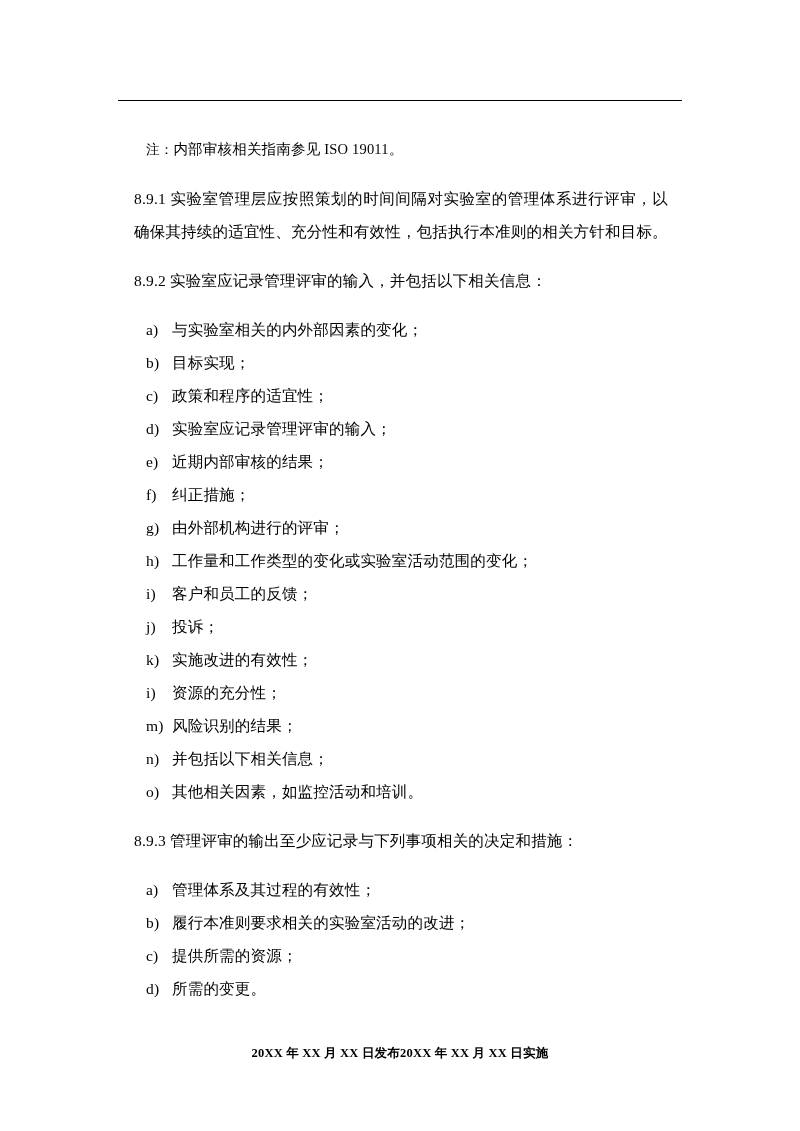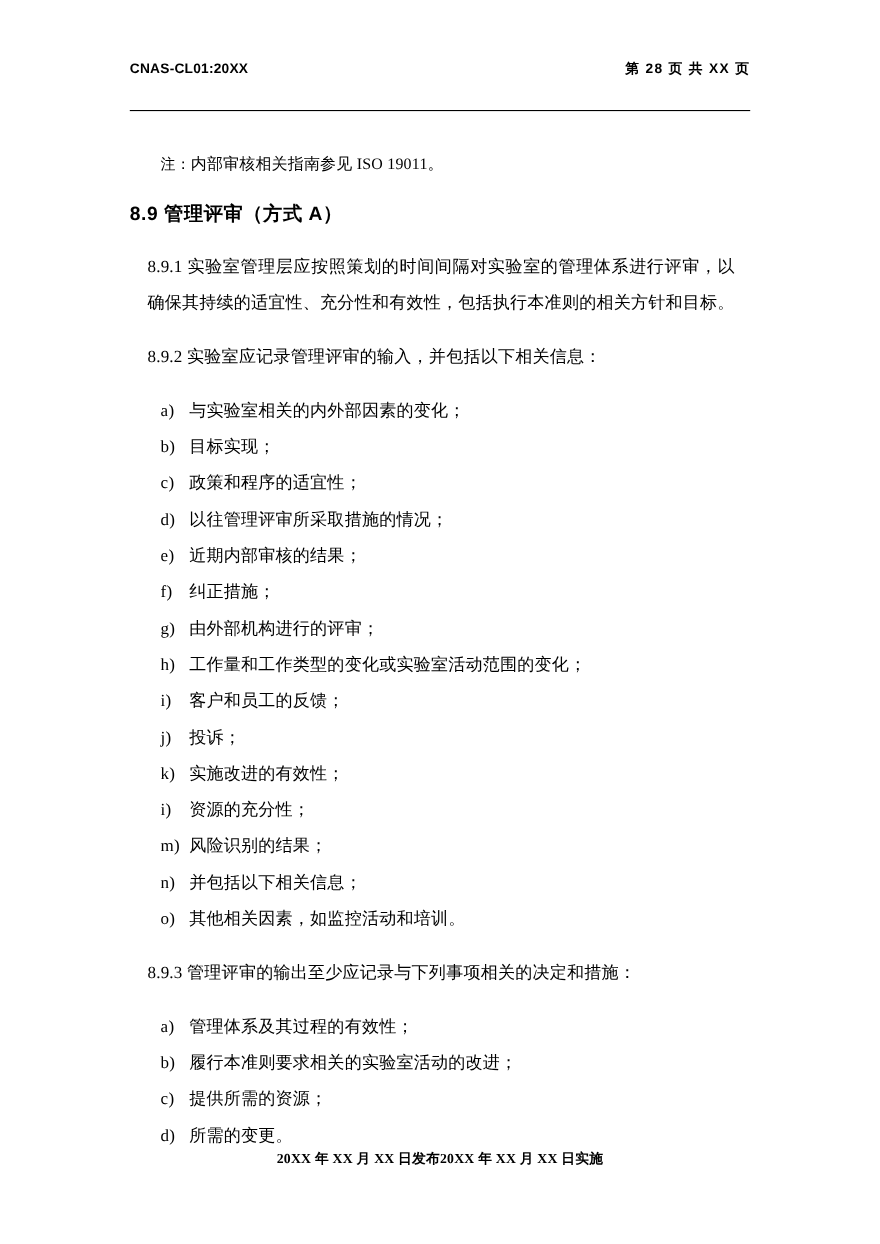--- a/index.html
+++ b/index.html
@@ -128,57 +128,50 @@
     display: flex;
     justify-content: center;
     letter-spacing: 0.2px;
   }
 </style>
 </head>
 <body>
 
 <div class="page">
 
-  <div class="header">
-    <div class="header-row">
-      <span class="header-left">CNAS-CL01:20XX</span>
-      <span class="header-right">第 28 页 共 XX 页</span>
-    </div>
-  </div>
   <div class="header-rule"></div>
 
   <div class="content">
 
 
     <div class="note">
       <span class="note-label">注：</span><span>内部审核相关指南参见 ISO 19011。</span>
     </div>
 
-    <h2 class="section-title">8.9 管理评审（方式 A）</h2>
 
     <p class="clause">8.9.1 实验室管理层应按照策划的时间间隔对实验室的管理体系进行评审，以确保其持续的适宜性、充分性和有效性，包括执行本准则的相关方针和目标。</p>
 
     <p class="clause">8.9.2 实验室应记录管理评审的输入，并包括以下相关信息：</p>
 
     <ul class="list">
       <li>
           <span class="marker">a)</span>
           <span class="item-text">与实验室相关的内外部因素的变化；</span>
         </li>
       <li>
           <span class="marker">b)</span>
           <span class="item-text">目标实现；</span>
         </li>
       <li>
           <span class="marker">c)</span>
           <span class="item-text">政策和程序的适宜性；</span>
         </li>
       <li>
           <span class="marker">d)</span>
-          <span class="item-text">以往管理评审所采取措施的情况；</span>
+          <span class="item-text">实验室应记录管理评审的输入；</span>
         </li>
       <li>
           <span class="marker">e)</span>
           <span class="item-text">近期内部审核的结果；</span>
         </li>
       <li>
           <span class="marker">f)</span>
           <span class="item-text">纠正措施；</span>
         </li>
       <li>

